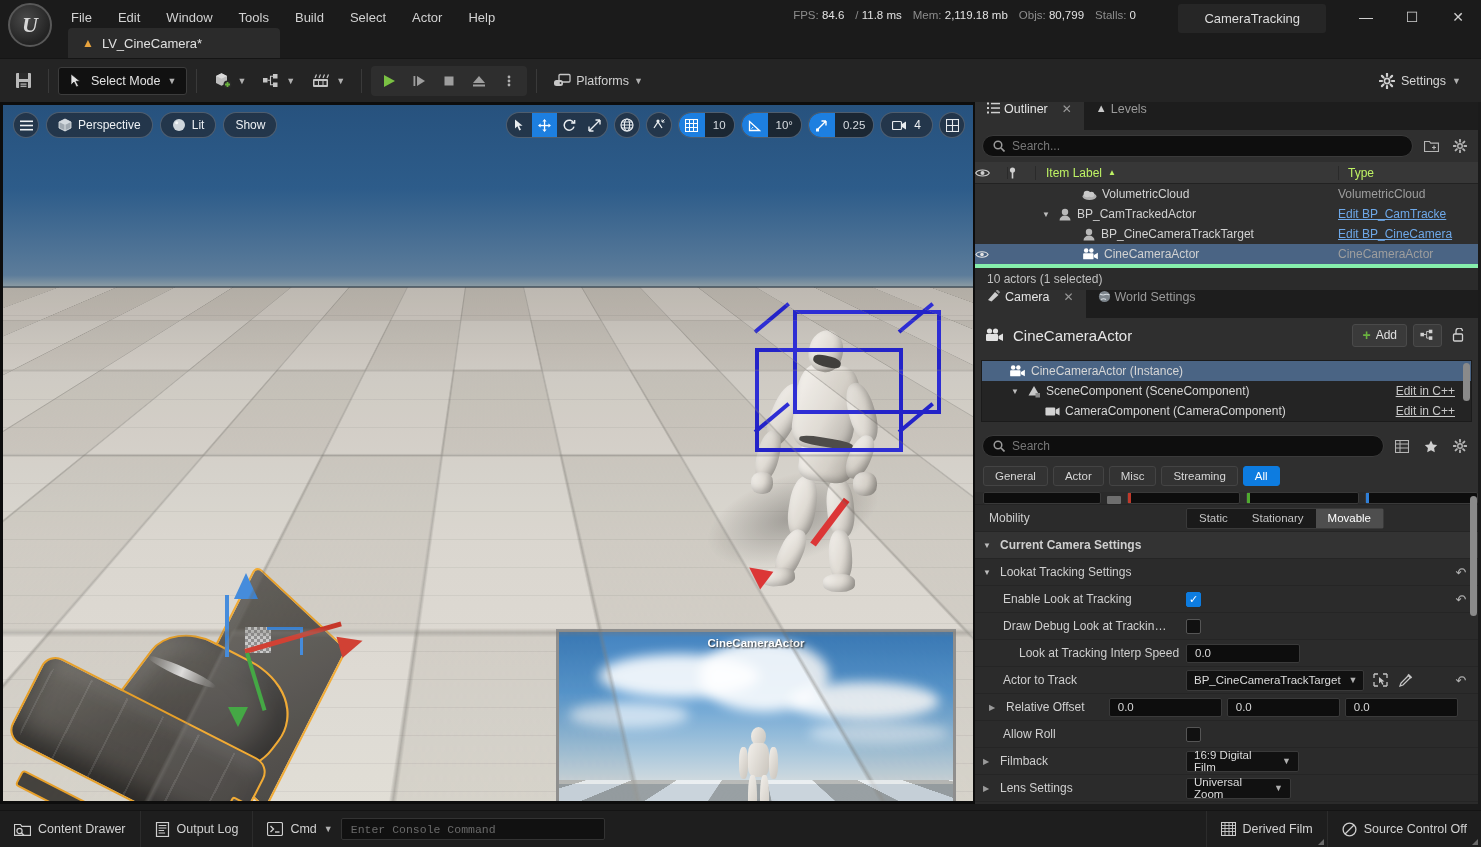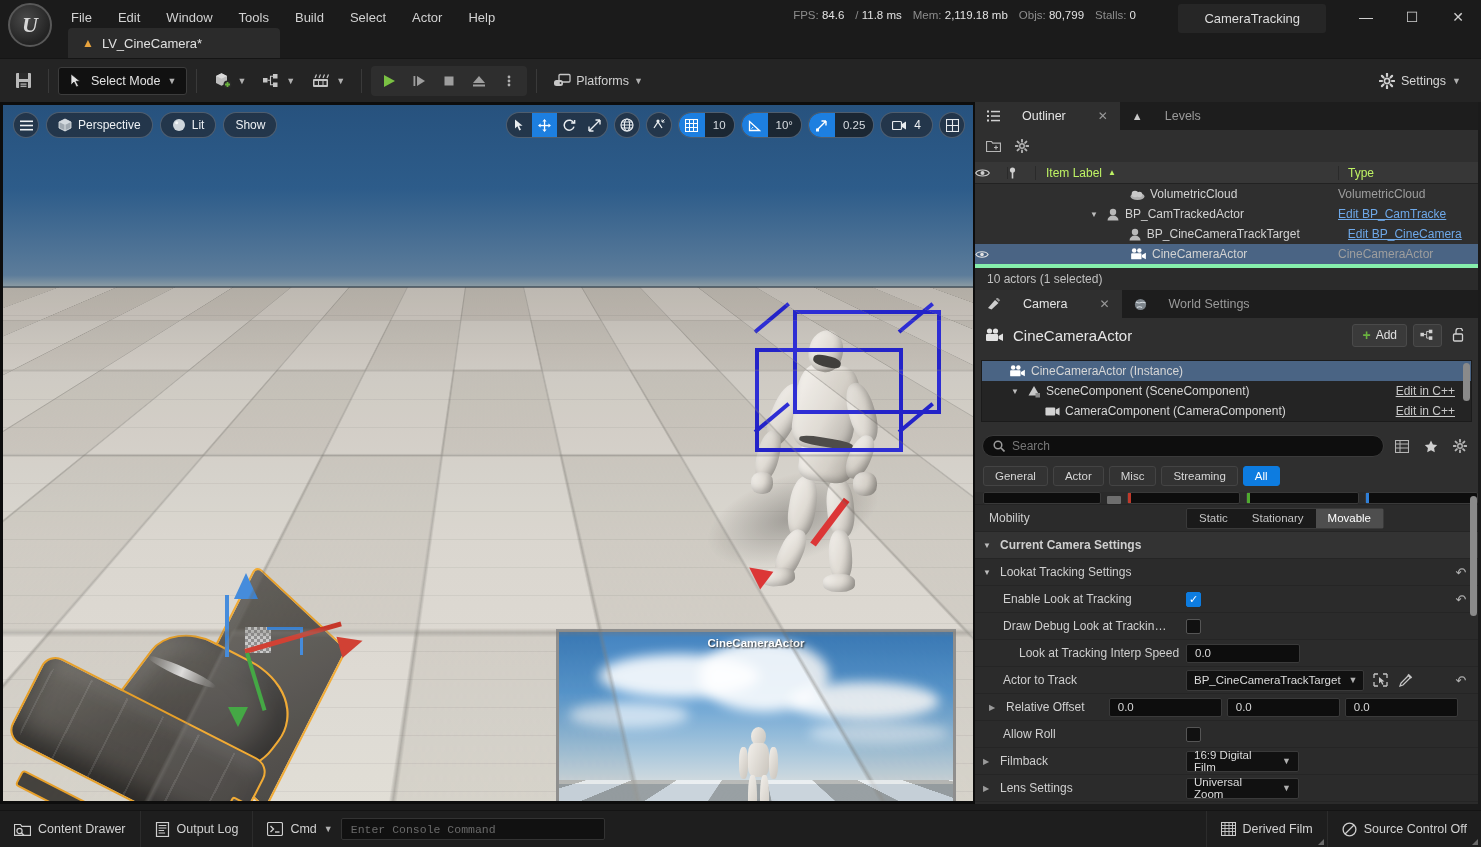--- a/index.html
+++ b/index.html
@@ -305,21 +305,21 @@
   .pm { position: absolute; background: linear-gradient(110deg, #f2efea, #c9c4bc);
         border-radius: 40%; }
   #pip-shadow { position: absolute; left: 142px; top: 168px; width: 86px; height: 26px;
     background: radial-gradient(ellipse, rgba(70,68,64,0.45), rgba(70,68,64,0) 70%);
     transform: rotate(-10deg); }
 
   
   #rightpanel { width: 503px; height: 702px; background: #242424;
                 display: flex; flex-direction: column; }
   .panel-tabs { display: flex; height: 28px; background: #1d1d1d; align-items: stretch; }
-  .ptab { display: flex; align-items: center; gap: 22px; padding: 0 12px;
+  .ptab { display: flex; gap: 4px; padding: 0 12px;
           font-size: 12.5px; color: #9a9a9a; background: #1d1d1d; }
   .ptab.active { background: #2f2f2f; color: #e4e4e4; }
   .ptab .x { margin-left: 10px; font-size: 12px; color: #9a9a9a; }
 
   .searchbar { display: flex; align-items: center; gap: 7px; padding: 5px 7px;
                background: #2f2f2f; }
   .search-input {
     flex: 1; background: #0e0e0e; border: 1px solid #3a3a3a; border-radius: 12px;
     height: 22px; display: flex; align-items: center; gap: 7px; padding: 0 10px;
     color: #777; font-size: 12px;
@@ -330,21 +330,21 @@
   
   #outliner { background: #2f2f2f; }
   .ol-head { display: flex; height: 22px; background: #373737; align-items: center;
              font-size: 12px; color: #bef264; border-bottom: 1px solid #222; }
   .ol-h-eye { width: 32px; text-align: center; }
   .ol-h-pin { width: 28px; text-align: center; border-left: 1px solid #2a2a2a; }
   .ol-h-label { flex: 1; padding-left: 10px; border-left: 1px solid #2a2a2a;
                 display: flex; align-items: center; gap: 6px; }
   .ol-h-type { width: 140px; padding-left: 9px; border-left: 1px solid #2a2a2a; }
   .ol-row { display: flex; height: 20px; align-items: center; font-size: 12px;
-            color: #d2d2d2; gap: 48px; }
+            color: #d2d2d2; }
   .ol-row.selected { background: #4a6484; }
   .ol-eye { width: 32px; text-align: center; color: #d6d6d6; font-size: 11px; }
   .ol-label { flex: 1; display: flex; align-items: center; gap: 5px; }
   .ol-type { width: 140px; color: #9e9e9e; overflow: hidden; white-space: nowrap; }
   .ol-type.link { color: #6ea8e8; text-decoration: underline; }
   .ol-arrow { font-size: 8px; color: #bdbdbd; width: 11px; }
   .ol-footer { height: 26px; background: #2b2b2b; display: flex; align-items: center;
                padding-left: 12px; font-size: 12px; color: #c0c0c0;
                border-top: 4px solid #86efac; }
 
@@ -817,20 +817,27 @@
           <span>Outliner</span>
           <span class="x">✕</span>
         </div>
         <div class="ptab">
           <span style="color:#c9c9c9;font-size:11px;">▲</span>
           <span>Levels</span>
         </div>
       </div>
 
       <div class="searchbar">
+        <div class="search-input">
+          <svg width="12" height="12" viewBox="0 0 12 12">
+            <circle cx="5" cy="5" r="3.8" fill="none" stroke="#9a9a9a" stroke-width="1.5"></circle>
+            <path d="M8 8 L11.5 11.5" stroke="#9a9a9a" stroke-width="1.7"></path>
+          </svg>
+          <span>Search...</span>
+        </div>
         <div class="sb-icon">
           <svg width="15" height="14" viewBox="0 0 15 14">
             <path d="M0.5 2.5 h5 l1.2 1.6 h7.8 v8.4 h-14 Z" fill="none" stroke="#b5b5b5" stroke-width="1.2"></path>
             <path d="M10 6.5 v4 M8 8.5 h4" stroke="#b5b5b5" stroke-width="1.2"></path>
           </svg>
         </div>
         <div class="sb-icon">
           <svg width="14" height="14" viewBox="0 0 16 16">
             <circle cx="8" cy="8" r="2.6" fill="none" stroke="#b5b5b5" stroke-width="1.6"></circle>
             <g stroke="#b5b5b5" stroke-width="2.1" stroke-linecap="round">
@@ -1197,21 +1204,21 @@
           </div>
           <div class="prev"></div>
         </div>
 
         <div class="prow">
           <div class="pname" style="padding-left:8px;">
             <span class="tri right">▶</span>
             <span>Lens Settings</span>
           </div>
           <div class="pval">
-            <div class="combo" style="width:113px;">
+            <div class="combo" style="width:105px;">
               <span>Universal Zoom</span>
               <span class="caret">▼</span>
             </div>
           </div>
           <div class="prev"></div>
         </div>
 
         <div class="scrollbar-v" style="top:4px; height:120px;"></div>
       </div>
     </div>

